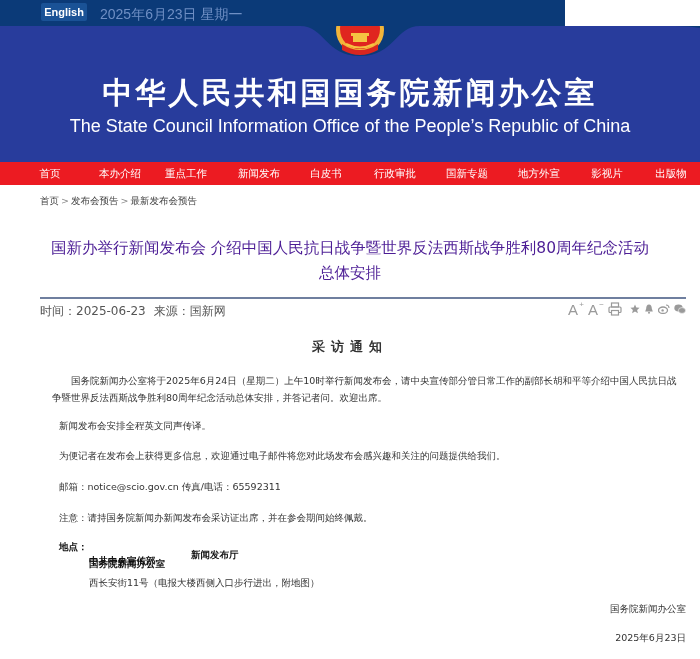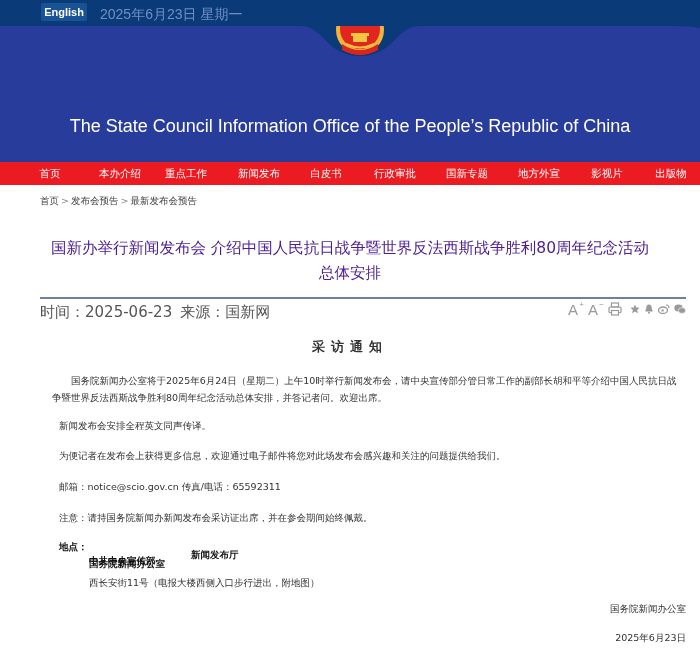--- a/index.html
+++ b/index.html
@@ -1,20 +1,20 @@
 <!DOCTYPE html>
 <html><head>
 <meta charset="utf-8">
 <style>
   * { margin: 0; padding: 0; box-sizing: border-box; }
   html, body { width: 700px; height: 659px; overflow: hidden; background: #ffffff; }
   body { font-family: "DejaVu Sans", "Liberation Sans", sans-serif; position: relative; }
 
   
-  .topbar { position: absolute; left: 0; top: 0; width: 700px; height: 26px; background: #0b3a78; }
+  .topbar { position: absolute; left: 0; top: 0; width: 565px; height: 26px; background: #0b3a78; }
   .english-btn { position: absolute; left: 41px; top: 3px; width: 46px; height: 18px; background: #1a5296; color: #ffffff;
     font-family: "Liberation Sans", sans-serif; font-weight: bold; font-size: 11px; line-height: 18px; text-align: center; border-radius: 2px; }
   .top-date { position: absolute; left: 100px; top: 6px; font-size: 14px; color: #6f8fc4; font-family: "Liberation Sans", sans-serif; white-space: nowrap; }
   .search-box { position: absolute; left: 557px; top: 3px; width: 129px; height: 18px; background: #1a4e90; border-radius: 3px; }
   .search-input { position: absolute; left: 6px; top: 2px; width: 100px; height: 14px; border: none; background: transparent; color: #ffffff;
     font-size: 9px; outline: none; font-family: "DejaVu Sans", sans-serif; }
   .search-input::placeholder { color: #6a8cc0; }
   .search-icon { position: absolute; right: 7px; top: 2px; width: 14px; height: 14px; }
 
   
@@ -35,21 +35,21 @@
   .breadcrumb { position: absolute; left: 40px; top: 195px; font-size: 9.5px; color: #444; white-space: nowrap; }
   .breadcrumb span { cursor: pointer; }
   .crumb-sep { color: #888; margin: 0 2px; }
 
   
   .article-title { position: absolute; left: 30px; width: 640px; top: 236px; text-align: center; color: #4c1d95; font-weight: normal;
     font-size: 15.5px; line-height: 25px; }
 
   .divider { position: absolute; left: 40px; top: 297px; width: 646px; height: 2px; background: #6f7f9f; }
 
-  .meta { position: absolute; left: 40px; top: 303px; font-size: 15px; color: #555; white-space: nowrap; }
+  .meta { position: absolute; left: 40px; top: 303px; font-size: 12px; color: #555; white-space: nowrap; }
   .meta .gap { display: inline-block; width: 8px; }
   .tools { position: absolute; right: 14px; top: 300px; height: 18px; display: flex; align-items: center; gap: 4px; color: #999; }
   .tool-a { font-family: "Liberation Sans", sans-serif; font-size: 15px; color: #9a9a9a; position: relative; cursor: pointer; }
   .tool-a sup { font-size: 8px; position: absolute; top: -1px; right: -6px; }
   .tool-a { margin-right: 6px; }
   .tool-icon { width: 12px; height: 12px; cursor: pointer; }
 
   
   .notice-head { position: absolute; left: 0; width: 700px; top: 338px; text-align: center; font-weight: bold; font-size: 13px;
     color: #333; letter-spacing: 6px; }
@@ -80,20 +80,21 @@
     <circle cx="26" cy="26" r="24" fill="#f2b53a"></circle>
     <circle cx="26" cy="25" r="20" fill="#e0261f"></circle>
     <polygon points="26,9 27.5,13.5 32,13.5 28.4,16.2 29.8,20.6 26,17.9 22.2,20.6 23.6,16.2 20,13.5 24.5,13.5" fill="#f5c542"></polygon>
     <polygon points="17,17 17.7,19 19.8,19 18.1,20.2 18.8,22.2 17,21 15.2,22.2 15.9,20.2 14.2,19 16.3,19" fill="#f5c542"></polygon>
     <polygon points="35,17 35.7,19 37.8,19 36.1,20.2 36.8,22.2 35,21 33.2,22.2 33.9,20.2 32.2,19 34.3,19" fill="#f5c542"></polygon>
     <rect x="17" y="29" width="18" height="3" fill="#f5c542"></rect>
     <rect x="19" y="32" width="14" height="6" fill="#f5c542"></rect>
     <path d="M8 40 Q26 52 44 40 L44 46 Q26 56 8 46 Z" fill="#d8261f"></path>
     <path d="M12 40 Q26 47 40 40" fill="none" stroke="#f5c542" stroke-width="2"></path>
   </svg>
+  <div class="cn-title">中华人民共和国国务院新闻办公室</div>
   <div class="en-title">The State Council Information Office of the People’s Republic of China</div>
 </div>
 
 <div class="nav">
   <div class="nav-item" style="left:50px">首页</div>
   <div class="nav-item" style="left:120px">本办介绍</div>
   <div class="nav-item" style="left:186px">重点工作</div>
   <div class="nav-item" style="left:259px">新闻发布</div>
   <div class="nav-item" style="left:326px">白皮书</div>
   <div class="nav-item" style="left:395px">行政审批</div>

